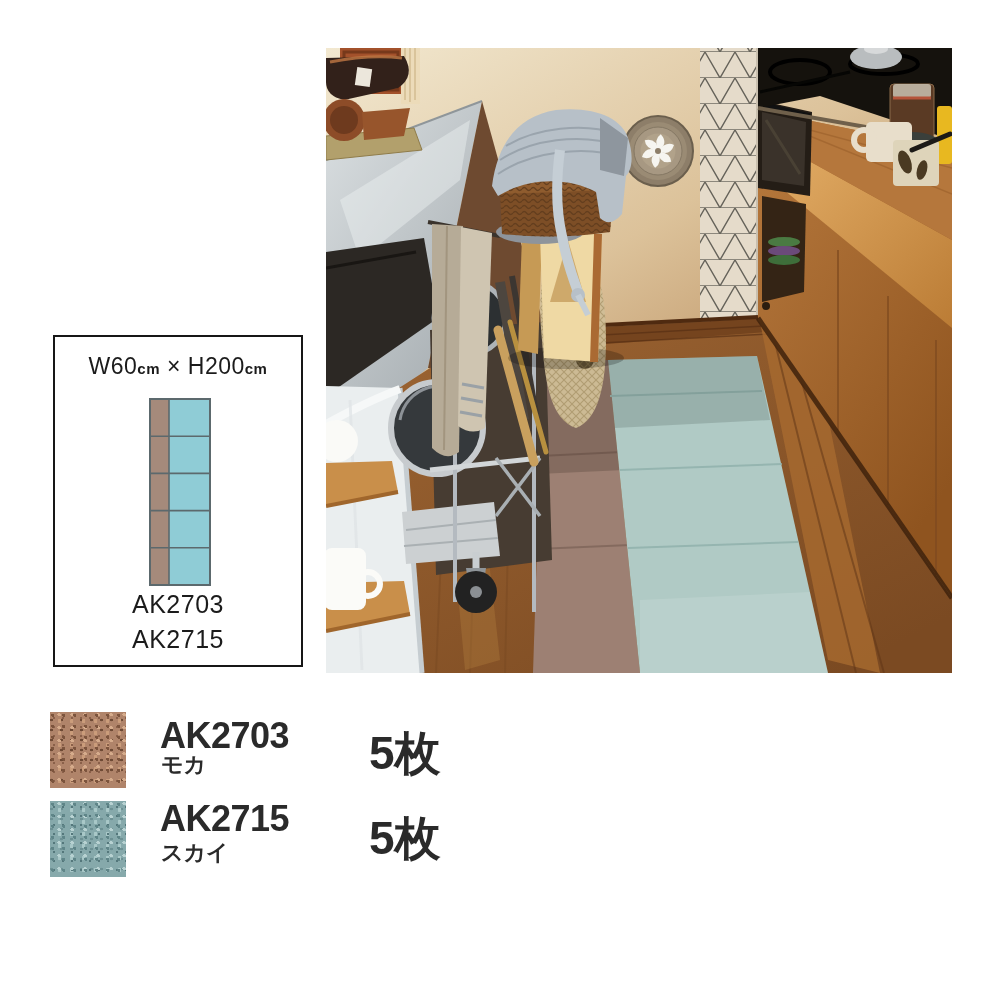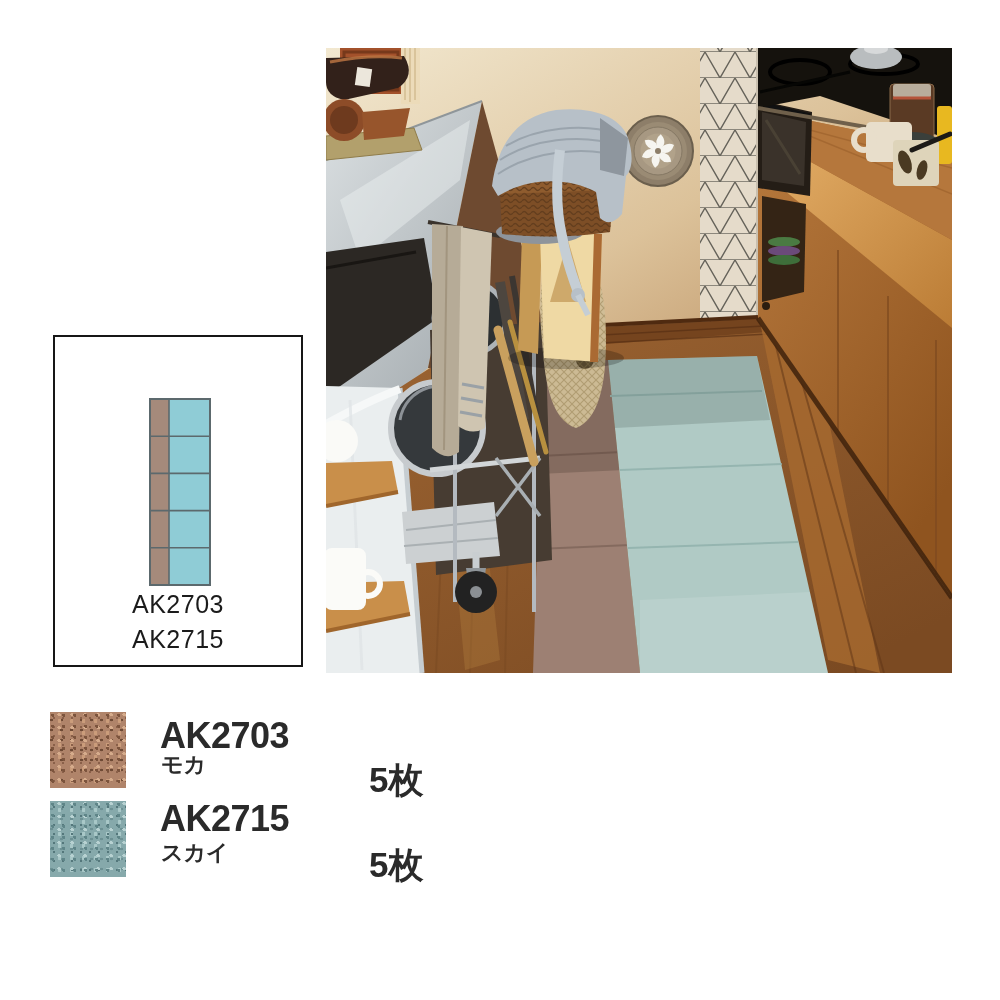--- a/index.html
+++ b/index.html
@@ -28,21 +28,21 @@
     background-size:11px 11px,13px 13px,9px 9px,12px 12px,10px 10px;}
   .swatch-sky{background-color:#86a9ab;background-image:
     radial-gradient(circle at 25% 30%, #5f8588 0 14%, transparent 15%),
     radial-gradient(circle at 70% 20%, #b8d2d2 0 12%, transparent 13%),
     radial-gradient(circle at 45% 65%, #54777b 0 13%, transparent 14%),
     radial-gradient(circle at 80% 75%, #a9c8c8 0 14%, transparent 15%),
     radial-gradient(circle at 15% 80%, #6d9194 0 12%, transparent 13%);
     background-size:11px 11px,13px 13px,9px 9px,12px 12px,10px 10px;}
   .legend-code{font-size:36px;font-weight:700;color:#2a2a2a;line-height:1;letter-spacing:-.5px;}
   .legend-name{font-size:22px;font-weight:600;color:#2a2a2a;line-height:1;text-align:right;}
-  .legend-count{font-size:35px;font-weight:700;color:#2a2a2a;line-height:1;margin-top:32px;}
+  .legend-count{font-size:46px;font-weight:700;color:#2a2a2a;line-height:1;}
 </style>
 </head>
 <body>
 
 <div class="abs photo">
 <svg width="626" height="625" viewBox="326 48 626 625" xmlns="http://www.w3.org/2000/svg">
   <defs>
     <linearGradient id="wallG" x1="0" y1="0" x2="1" y2="0.9">
       <stop offset="0" stop-color="#f2e8d0"></stop>
           <stop offset="0.55" stop-color="#dcc29a"></stop>
@@ -251,20 +251,23 @@
     <rect x="893" y="140" width="46" height="46" rx="4" fill="#ded4ba"></rect>
     <ellipse cx="905" cy="162" rx="6" ry="12" fill="#4a3a22" transform="rotate(-20 905 162)"></ellipse>
     <ellipse cx="922" cy="170" rx="5" ry="10" fill="#4a3a22" transform="rotate(15 922 170)"></ellipse>
     <path d="M912,150 L950,134" stroke="#1c1a17" stroke-width="5" stroke-linecap="round"></path>
     <path d="M758,318 L952,598" stroke="#3f220c" stroke-width="5" opacity="0.85"></path>
   </g>
 </svg>
 </div>
 
 <div class="abs diagram-box">
+  <div class="abs diagram-title">
+    <span>W60</span><span class="unit">cm</span><span> × </span><span>H200</span><span class="unit">cm</span>
+  </div>
   <svg class="abs tile-grid" width="62" height="188" viewBox="0 0 62 188" xmlns="http://www.w3.org/2000/svg">
     <rect x="1" y="1" width="19" height="186" fill="#a58a7b"></rect>
     <rect x="20" y="1" width="41" height="186" fill="#8fccd6"></rect>
     <path d="M1,38.2 H61 M1,75.4 H61 M1,112.6 H61 M1,149.8 H61 M20,1 V187" stroke="#5c696d" stroke-width="1.6"></path>
     <rect x="1" y="1" width="60" height="186" fill="none" stroke="#5c696d" stroke-width="2"></rect>
   </svg>
   <div class="abs diagram-codes">
     <div>AK2703</div>
     <div>AK2715</div>
   </div>

